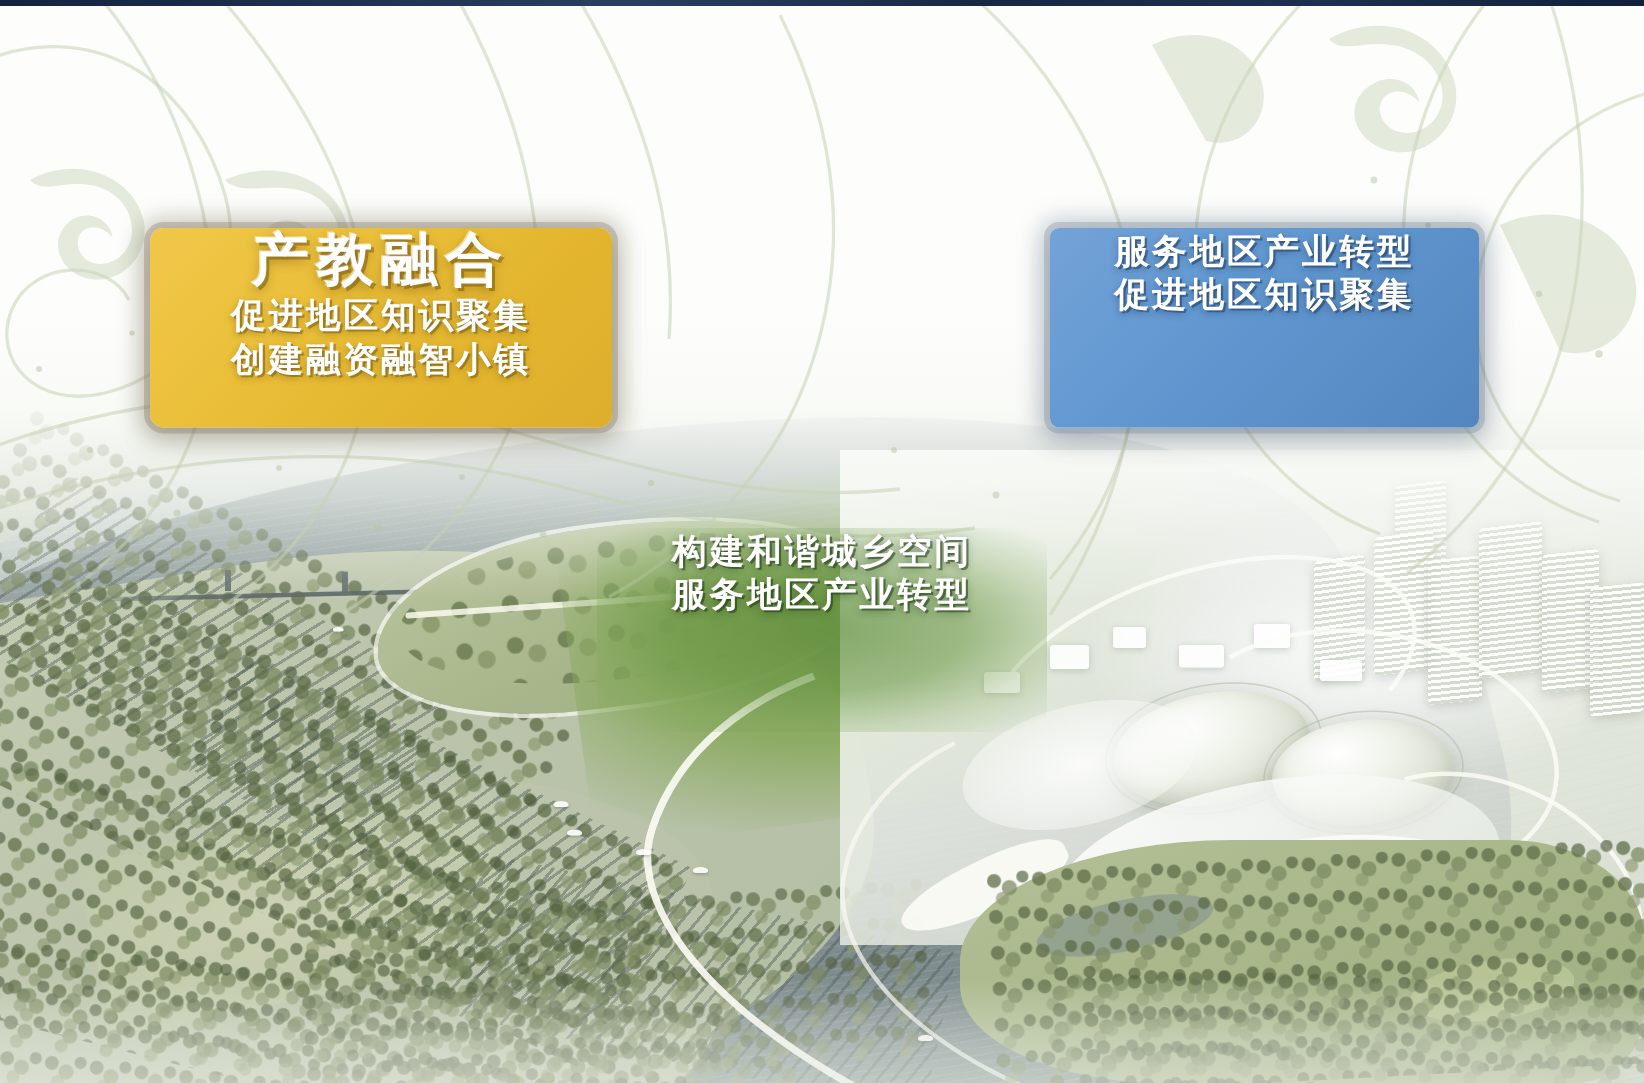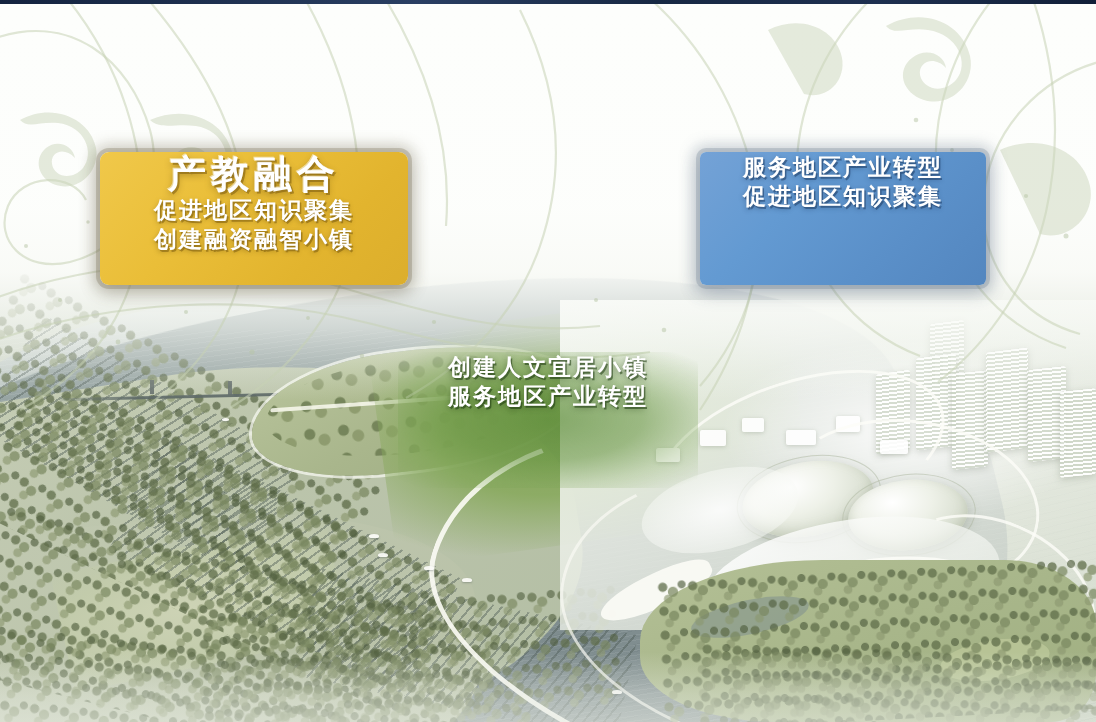--- a/index.html
+++ b/index.html
@@ -504,20 +504,20 @@
     <div class="t2">促进地区知识聚集</div>
     <div class="t3">创建融资融智小镇</div>
   </div>
 
   <div class="panel" id="panel-industry-city">
     <div class="t2">服务地区产业转型</div>
     <div class="t3">促进地区知识聚集</div>
   </div>
 
   <div class="panel" id="panel-school-town">
-    <div class="t2">创建人文宜居小镇</div>
+    <div class="t2">构建和谐城乡空间</div>
     <div class="t3">服务地区产业转型</div>
   </div>
 
   <div class="bottom-haze"></div>
 
   <div class="top-strip"></div>
 </div>
 
 </body></html>

